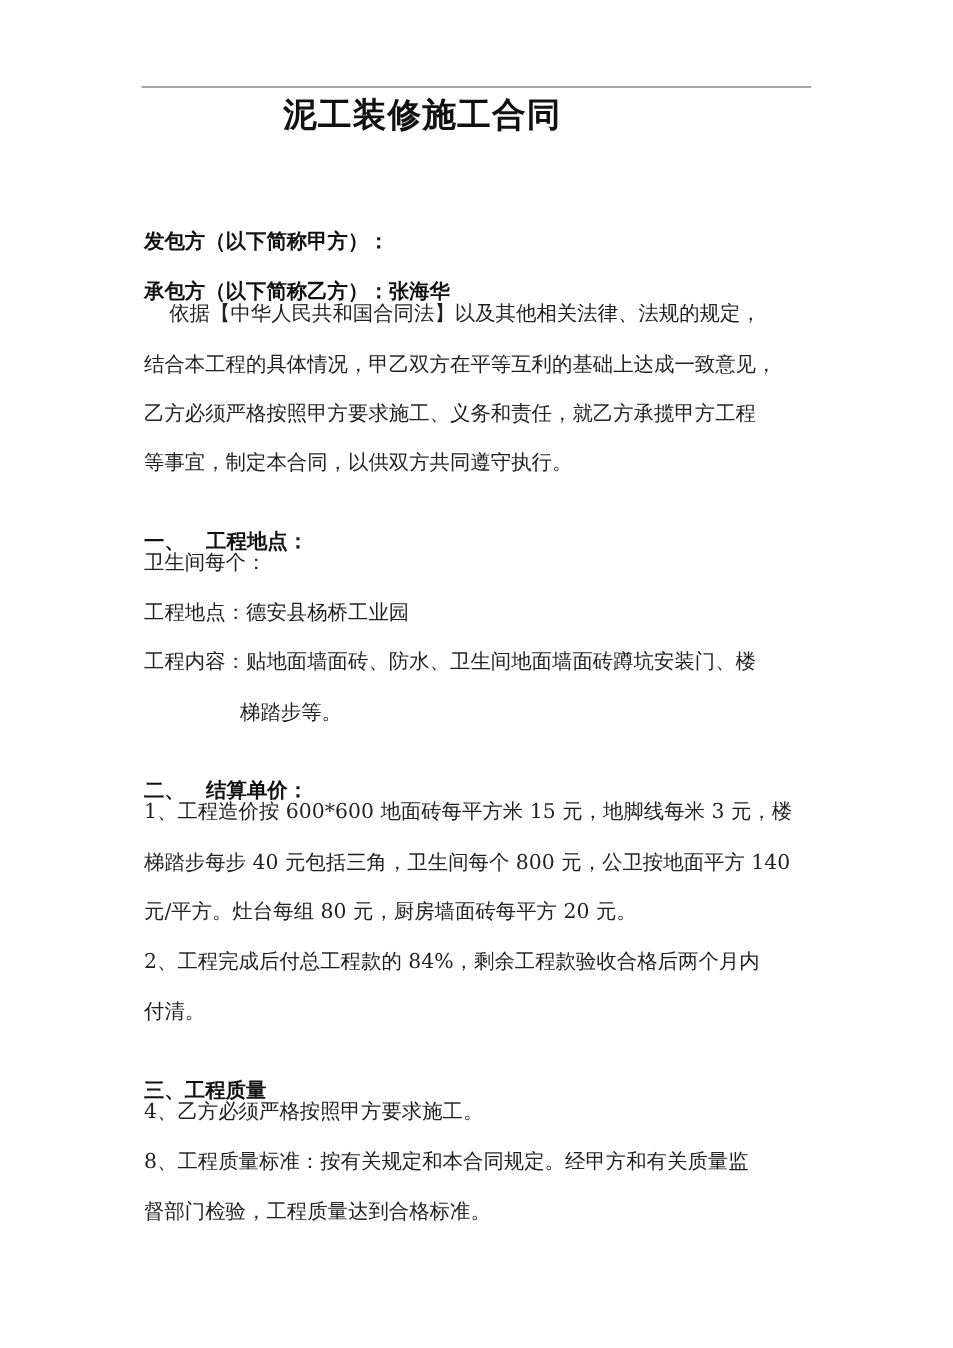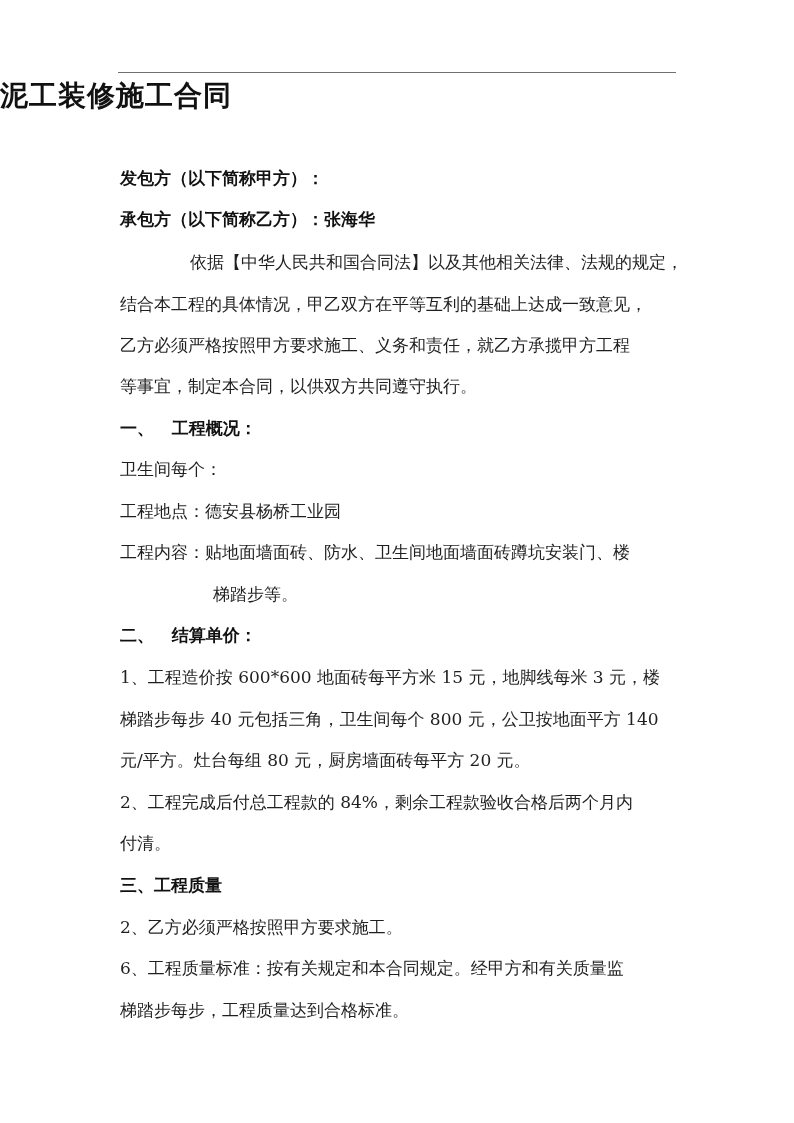--- a/index.html
+++ b/index.html
@@ -1,51 +1,51 @@
 <!DOCTYPE html>
 <html><head>
   <meta charset="utf-8">
   <style>
     html, body { margin: 0; padding: 0; background: #ffffff; }
     body { width: 794px; height: 1123px; position: relative; overflow: hidden;
       font-family: "DejaVu Serif", "Liberation Serif", serif; color: #1a1a1a; }
     .header-rule { position: absolute; left: 118px; top: 72px; width: 558px; height: 0;
       border-top: 1px solid #707070; }
-    .title { position: absolute; left: 0; width: 670px; top: 76px; 
+    .title { position: absolute; left: 17px; width: 670px; top: 76px; text-align: center;
       font-size: 28px; font-weight: bold; letter-spacing: 1px; line-height: 40px; color: #111; }
     .line { position: absolute; left: 120px; width: 560px; font-size: 17px; line-height: 24px;
       white-space: nowrap; overflow: visible; color: #1f1f1f; }
-    .bold { font-weight: bold; color: #111; }
-    .indent { left: 160px; text-align: right; }
-    .hang { left: 213px; }
+    .bold { font-weight: bold; color: #111; margin-top: 24px; }
+    .indent { left: 141px; }
+    .hang { left: 200px; }
   </style>
 </head>
 <body>
 
 <div class="header-rule"></div>
 
 <div class="title">泥工装修施工合同</div>
 
 <div class="line bold" style="top:166px">发包方（以下简称甲方）：</div>
 <div class="line bold" style="top:207px">承包方（以下简称乙方）：张海华</div>
 
 <div class="line indent" style="top:250px; width:523px">依据【中华人民共和国合同法】以及其他相关法律、法规的规定，</div>
 <div class="line" style="top:292px">结合本工程的具体情况，甲乙双方在平等互利的基础上达成一致意见，</div>
 <div class="line" style="top:333px">乙方必须严格按照甲方要求施工、义务和责任，就乙方承揽甲方工程</div>
 <div class="line" style="top:374px">等事宜，制定本合同，以供双方共同遵守执行。</div>
 
-<div class="line bold" style="top:416px; white-space:pre">一、   工程概况：</div>
+<div class="line bold" style="top:416px; white-space:pre">一、   工程地点：</div>
 <div class="line" style="top:457px">卫生间每个：</div>
 <div class="line" style="top:499px">工程地点：德安县杨桥工业园</div>
 <div class="line" style="top:540px">工程内容：贴地面墙面砖、防水、卫生间地面墙面砖蹲坑安装门、楼</div>
 <div class="line hang" style="top:582px">梯踏步等。</div>
 
 <div class="line bold" style="top:623px; white-space:pre">二、   结算单价：</div>
 <div class="line" style="top:665px">1、工程造价按 600*600 地面砖每平方米 15 元，地脚线每米 3 元，楼</div>
 <div class="line" style="top:707px">梯踏步每步 40 元包括三角，卫生间每个 800 元，公卫按地面平方 140</div>
 <div class="line" style="top:748px">元/平方。灶台每组 80 元，厨房墙面砖每平方 20 元。</div>
 <div class="line" style="top:790px">2、工程完成后付总工程款的 84%，剩余工程款验收合格后两个月内</div>
 <div class="line" style="top:831px">付清。</div>
 
 <div class="line bold" style="top:873px">三、工程质量</div>
-<div class="line" style="top:915px">2、乙方必须严格按照甲方要求施工。</div>
-<div class="line" style="top:956px">6、工程质量标准：按有关规定和本合同规定。经甲方和有关质量监</div>
-<div class="line" style="top:998px">梯踏步每步，工程质量达到合格标准。</div>
+<div class="line" style="top:915px">4、乙方必须严格按照甲方要求施工。</div>
+<div class="line" style="top:956px">8、工程质量标准：按有关规定和本合同规定。经甲方和有关质量监</div>
+<div class="line" style="top:998px">督部门检验，工程质量达到合格标准。</div>
 
 </body></html>

